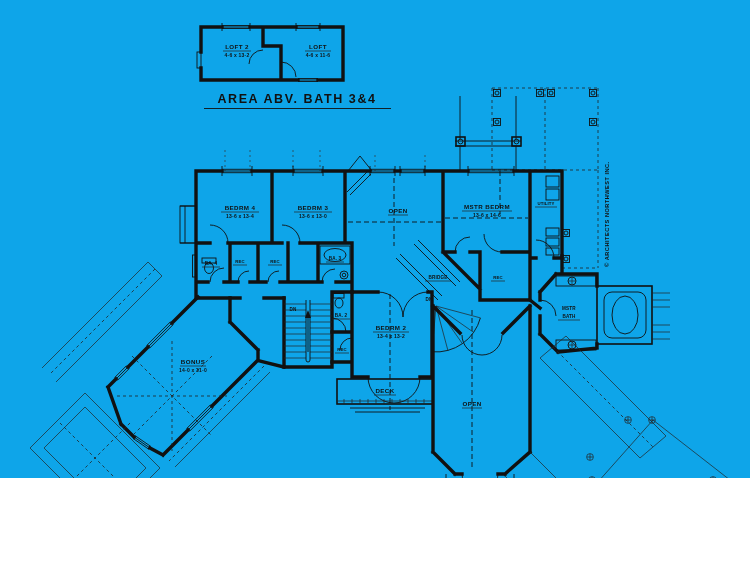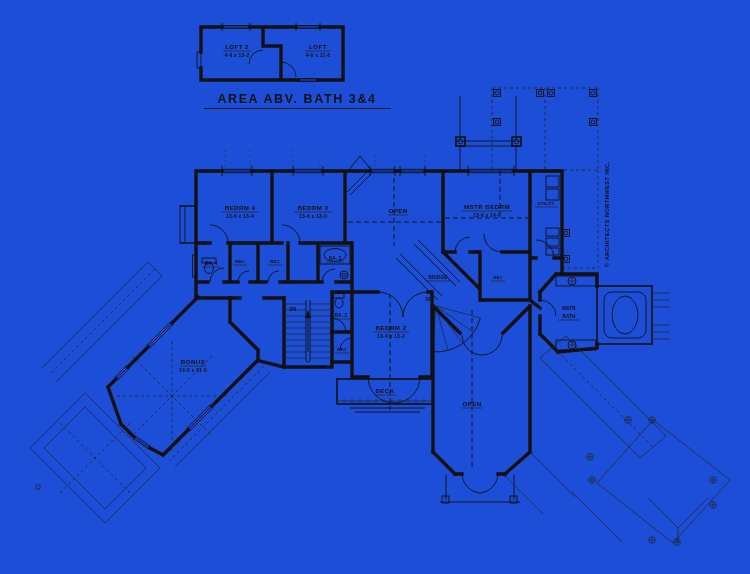--- a/index.html
+++ b/index.html
@@ -1,16 +1,16 @@
 <!DOCTYPE html>
 <html><head>
 <meta charset="utf-8">
 <style>
   html,body{margin:0;padding:0;background:#ffffff;}
-  .canvas{position:relative;width:750px;height:574px;background:#1d4ed8;overflow:hidden;
+  .canvas{position:relative;width:750px;height:478px;background:#0ea5e9;overflow:hidden;
           font-family:"Liberation Sans", sans-serif;}
   svg{display:block;}
   
   .w4{stroke:#111;stroke-width:3.4;fill:none;stroke-linecap:square;}
   .w2{stroke:#111;stroke-width:1.6;fill:none;stroke-linecap:square;}
   .w1{stroke:#111;stroke-width:0.9;fill:none;stroke-linecap:butt;}
   .w05{stroke:#222;stroke-width:0.7;fill:none;}
   .d1{stroke:#111;stroke-width:0.9;fill:none;stroke-dasharray:5,3;}
   .d2{stroke:#222;stroke-width:0.8;fill:none;stroke-dasharray:3,3;}
   .d3{stroke:#333;stroke-width:0.7;fill:none;stroke-dasharray:2,3;}

